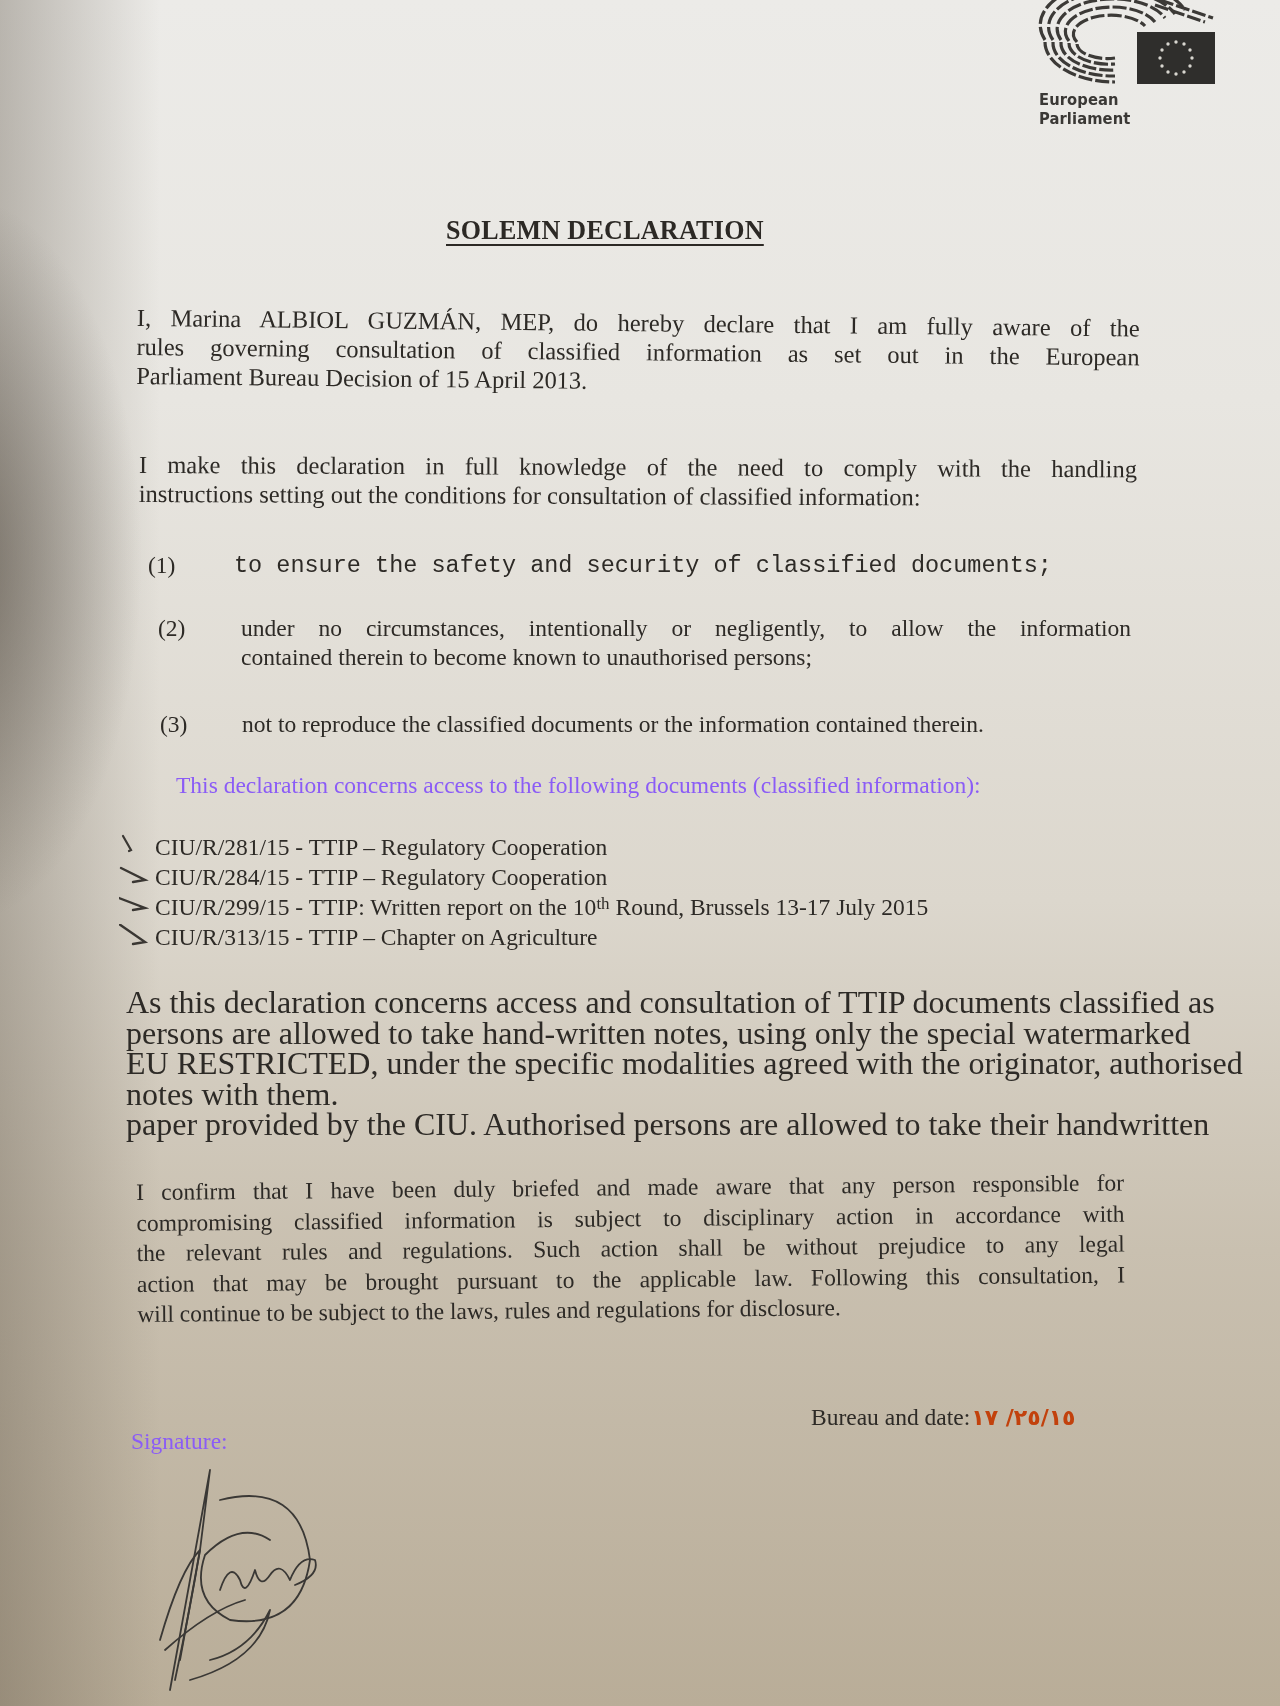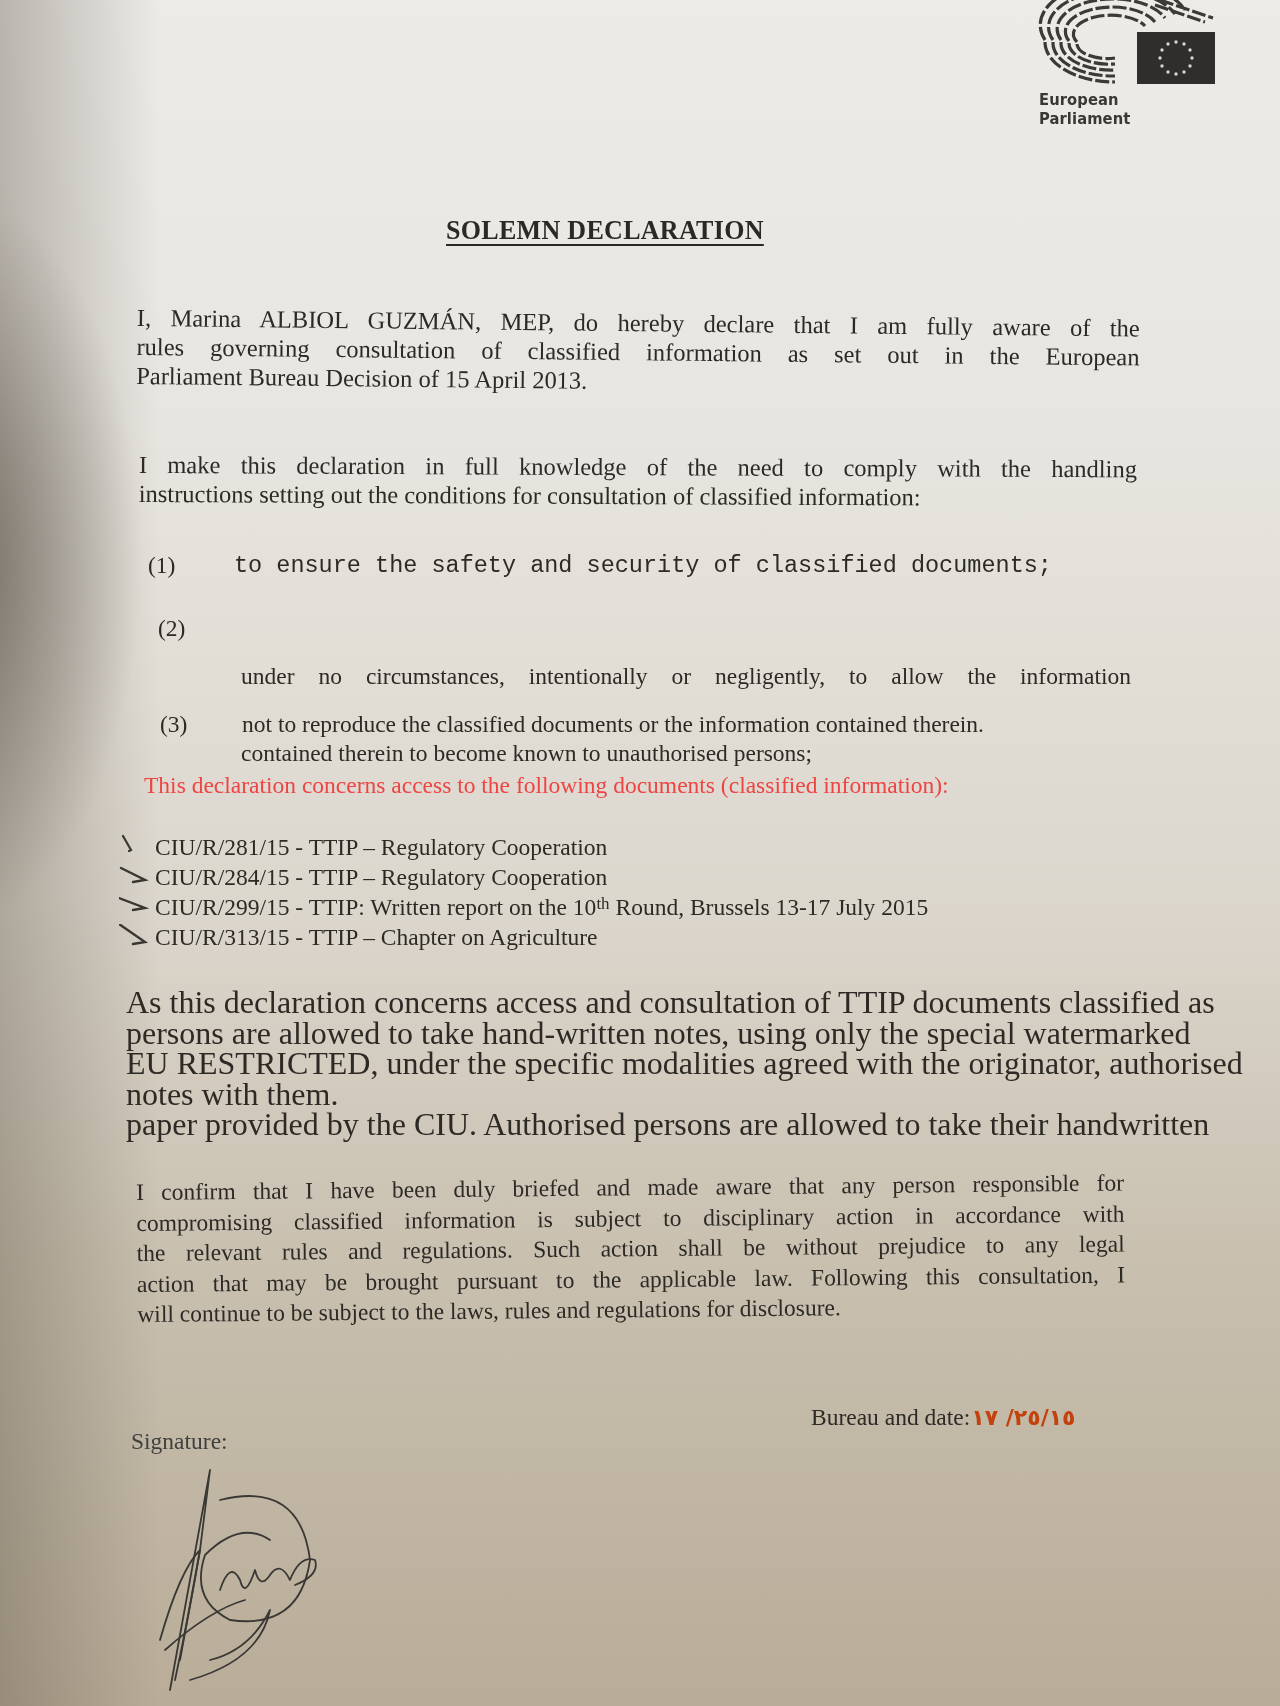--- a/index.html
+++ b/index.html
@@ -75,25 +75,25 @@
       font-size: 23.5px;
       line-height: 29px;
       color: #2d2a26;
     }
     .item .num { position: absolute; left: 0; top: 0; }
     .item .txt { position: absolute; top: 0; white-space: nowrap; }
     #i1 { left: 148px; top: 551px; }
     #i1 .txt { left: 86px; font-family: Liberation Mono, monospace; }
     #i2 { left: 158px; top: 614px; width: 980px; }
     #i2 .txt { left: 83px; width: 890px; }
-    #i2 .txt .l { display: block; text-align-last: justify; white-space: nowrap; margin-top: 48px; }
+    #i2 .txt .l { display: block; text-align-last: justify; white-space: nowrap; }
     #i2 .txt .l.last { text-align-last: left; }
     #i3 { left: 160px; top: 710px; }
     #i3 .txt { left: 82px; }
-    #p3 { left: 144px; top: 772px; font-size: 23.5px; position: absolute; white-space: nowrap; color: #ef4444; }
+    #p3 { left: 176px; top: 772px; font-size: 23.5px; position: absolute; white-space: nowrap; color: #8b5cf6; }
     .docs {
       position: absolute;
       left: 125px;
       top: 832px;
       font-size: 23.5px;
       line-height: 30px;
       color: #2d2a26;
     }
     .doc-row { position: relative; white-space: nowrap; height: 30px; }
     .doc-row .tick {
@@ -121,21 +121,21 @@
       color: #c2410c;
       font-size: 22px;
       letter-spacing: 1px;
       margin-left: 1px;
     }
     .sig-label {
       position: absolute;
       left: 131px;
       top: 1428px;
       font-size: 23.5px;
-      color: #404040;
+      color: #8b5cf6;
     }
     .signature {
       position: absolute;
       left: 150px;
       top: 1460px;
       width: 200px;
       height: 240px;
     }
   </style>
 </head>

